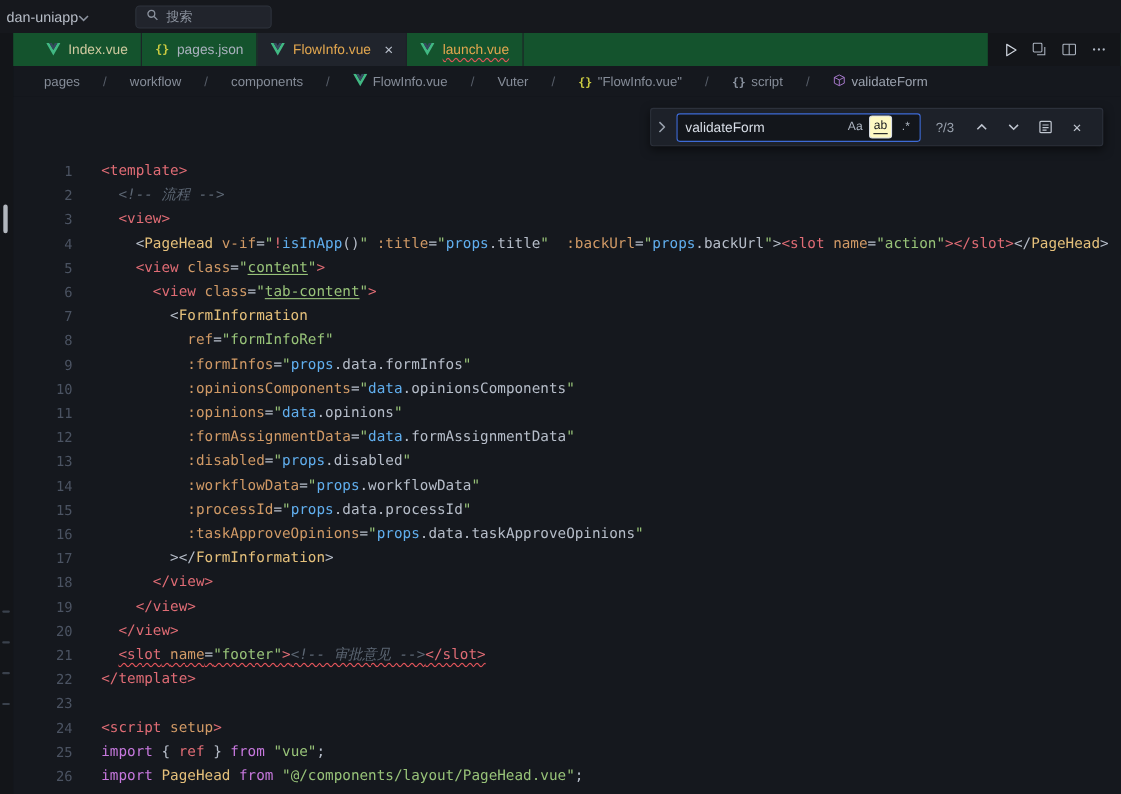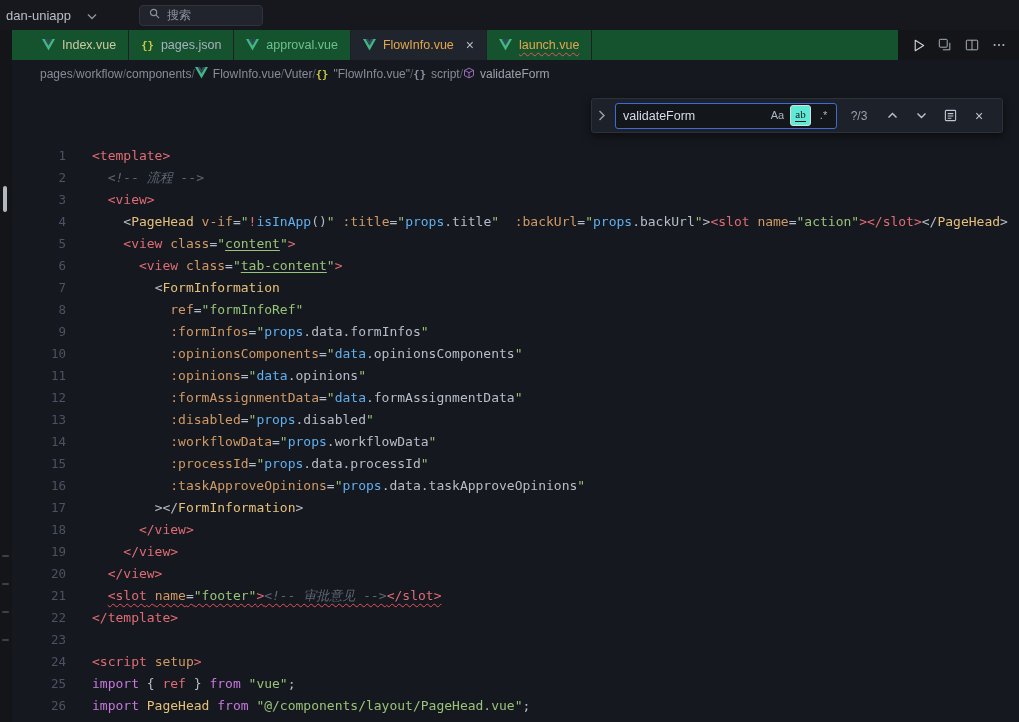--- a/index.html
+++ b/index.html
@@ -1,40 +1,40 @@
 <!DOCTYPE html>
 <html><head>
 <meta charset="utf-8">
 <style>
   html,body{margin:0;padding:0;background:#0d0f12;}
   .window{width:1019px;height:722px;position:relative;background:#131519;overflow:hidden;
           font-family:"Liberation Sans",sans-serif;-webkit-font-smoothing:antialiased;}
   
   .titlebar{height:30px;background:#16181d;display:flex;align-items:center;padding-left:6px;}
-  .tb-title{display:flex;align-items:center;gap:16px;color:#b8bec8;font-size:13px;}
+  .tb-title{display:flex;align-items:center;gap:0;color:#b8bec8;font-size:13px;}
   .tb-search{margin-left:42px;width:104px;height:19px;background:#21242c;border:1px solid #2e333c;
              border-radius:4px;display:flex;align-items:center;gap:7px;padding:0 9px;color:#8b929e;font-size:12px;}
   
   .body{display:flex;height:692px;}
   .leftstrip{width:12px;background:#131519;position:relative;flex:0 0 12px;}
   .strip-indicator{position:absolute;top:156px;left:3px;width:4px;height:26px;background:#cfd4dc;border-radius:2px;opacity:.85;}
   .strip-mark{position:absolute;left:2px;width:7px;height:2px;background:#3a414c;border-radius:1px;}
   .main{flex:1;display:flex;flex-direction:column;min-width:0;}
   
   .tabbar{height:30px;background:#14532d;display:flex;align-items:stretch;padding-left:18px;position:relative;}
   .tab{display:flex;align-items:center;gap:7px;padding:0 12px;font-size:12.5px;color:#9aa2ae;
        border-right:1px solid #1d2127;cursor:pointer;white-space:nowrap;}
   .tab.active{background:#20242c;}
   .tab-close{margin-left:5px;color:#b6bdc9;font-size:14px;line-height:1;}
   .tab .icon{display:flex;align-items:center;}
   .tab-actions{position:absolute;right:0;top:0;height:100%;display:flex;align-items:center;gap:3px;
                padding:0 8px;background:#131519;}
   .action-btn{width:24px;height:24px;display:flex;align-items:center;justify-content:center;border-radius:4px;cursor:pointer;}
   
-  .breadcrumbs{height:28px;background:#15181e;display:flex;align-items:center;gap:0;
+  .breadcrumbs{height:28px;background:#15181e;display:flex;align-items:center;gap:21px;
                padding-left:28px;font-size:12px;color:#868d99;}
   .bc-item{display:flex;align-items:center;gap:5px;cursor:pointer;}
   .bc-item:last-child{color:#9ba2ae;}
   .bc-sep{color:#565d68;}
   .json-glyph{color:#cbcb41;font-weight:bold;font-size:10.5px;font-family:"DejaVu Sans Mono",monospace;}
   .module-glyph{color:#8b93a0;font-weight:bold;font-size:10.5px;font-family:"DejaVu Sans Mono",monospace;}
   
   .editor{flex:1;position:relative;background:#15181e;overflow:hidden;}
   .code{position:absolute;top:57px;left:0;right:0;font-family:"DejaVu Sans Mono",monospace;
         font-size:13px;line-height:22px;white-space:pre;}
@@ -52,21 +52,21 @@
         border:1px solid #2c313b;border-radius:3px;box-shadow:0 3px 9px rgba(0,0,0,.5);
         display:flex;align-items:center;padding:0 6px 0 2px;gap:7px;}
   .find-collapse{width:14px;height:100%;display:flex;align-items:center;justify-content:center;color:#9aa2ae;cursor:pointer;}
   .find-input{flex:0 0 213px;height:24px;background:#13161b;border:1px solid #3e6bd6;border-radius:3px;
               display:flex;align-items:center;padding-left:7px;}
   .find-input input{background:transparent;border:none;outline:none;color:#d7dde6;font-size:12.5px;width:102px;
                     font-family:"Liberation Sans",sans-serif;padding:0;}
   .find-opts{display:flex;gap:3px;margin-left:auto;padding-right:3px;}
   .opt{min-width:19px;height:19px;border-radius:3px;display:flex;align-items:center;justify-content:center;
        color:#aeb6c2;font-size:11px;cursor:pointer;}
-  .opt.active{background:#5eead4;color:#16181d;border:1px solid #d9dee5;font-family:Liberation Serif, serif;}
+  .opt.active{background:#fef9c3;color:#16181d;border:1px solid #d9dee5;}
   .ww-inner{border-bottom:1px solid currentColor;line-height:1.05;}
   .find-results{color:#9aa2ae;font-size:12px;min-width:30px;text-align:center;}
   .find-btn{width:22px;height:22px;display:flex;align-items:center;justify-content:center;color:#c0c6d0;
             border-radius:4px;cursor:pointer;font-size:14px;}
 </style>
 </head>
 <body>
 
 <div class="window">
 
@@ -111,29 +111,20 @@
                   <path fill="#35495e" d="M5 0h4.5L12 4.8 14.5 0H19l-7 12z"></path>
                 </svg>
               </span>
               <span class="tab-label" style="color: rgb(207, 201, 159);">Index.vue</span>
             </div>
             <div class="tab">
               <span class="icon">
                 <span class="json-glyph">{}</span>
               </span>
               <span class="tab-label" style="color: rgb(169, 177, 189);">pages.json</span>
-            </div>
-            <div class="tab">
-              <span class="icon">
-                <svg width="13" height="12" viewBox="0 0 24 22">
-                  <path fill="#41b883" d="M0 0h5l7 12L19 0h5L12 21z"></path>
-                  <path fill="#35495e" d="M5 0h4.5L12 4.8 14.5 0H19l-7 12z"></path>
-                </svg>
-              </span>
-              <span class="tab-label" style="color: rgb(111, 191, 143);">approval.vue</span>
             </div>
             <div class="tab active">
               <span class="icon">
                 <svg width="13" height="12" viewBox="0 0 24 22">
                   <path fill="#41b883" d="M0 0h5l7 12L19 0h5L12 21z"></path>
                   <path fill="#35495e" d="M5 0h4.5L12 4.8 14.5 0H19l-7 12z"></path>
                 </svg>
               </span>
               <span class="tab-label" style="color: rgb(226, 167, 79);">FlowInfo.vue</span>
               <span class="tab-close">×</span>

